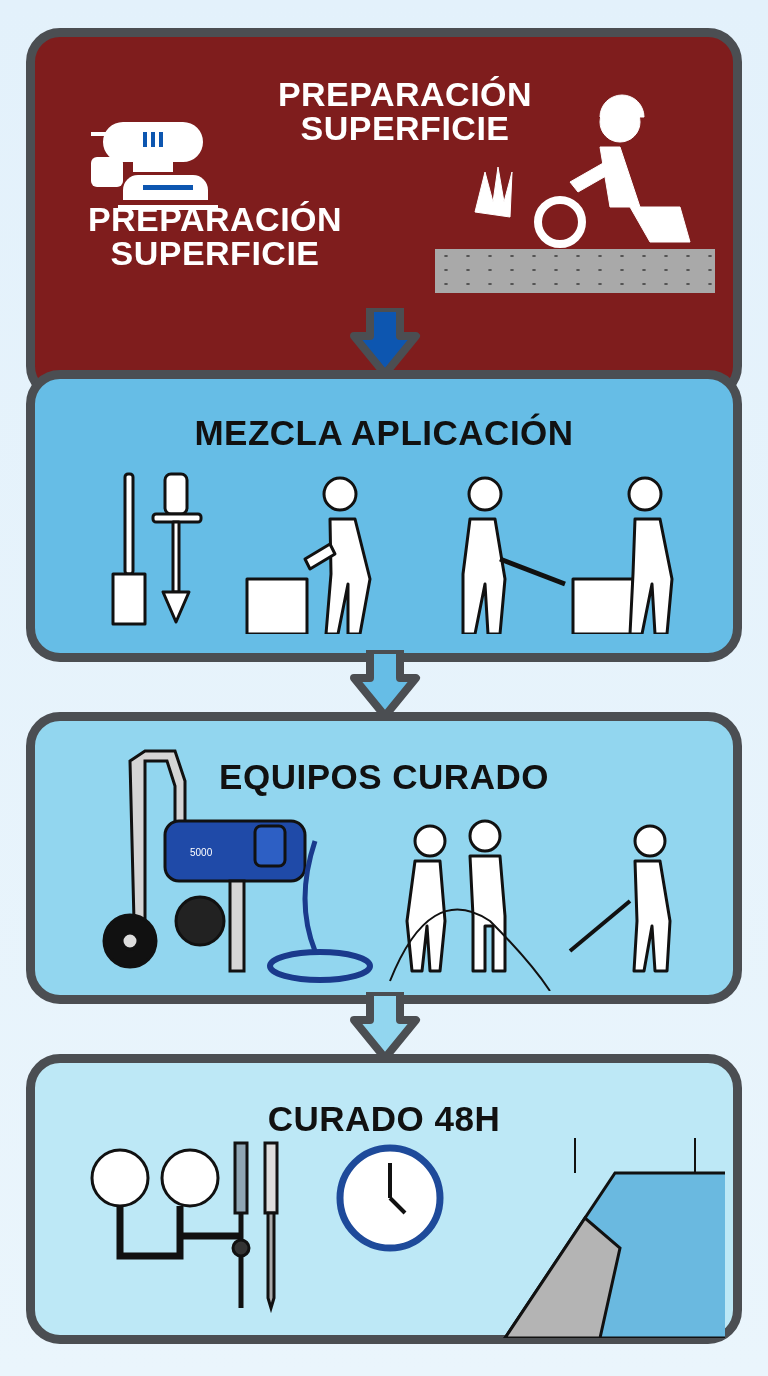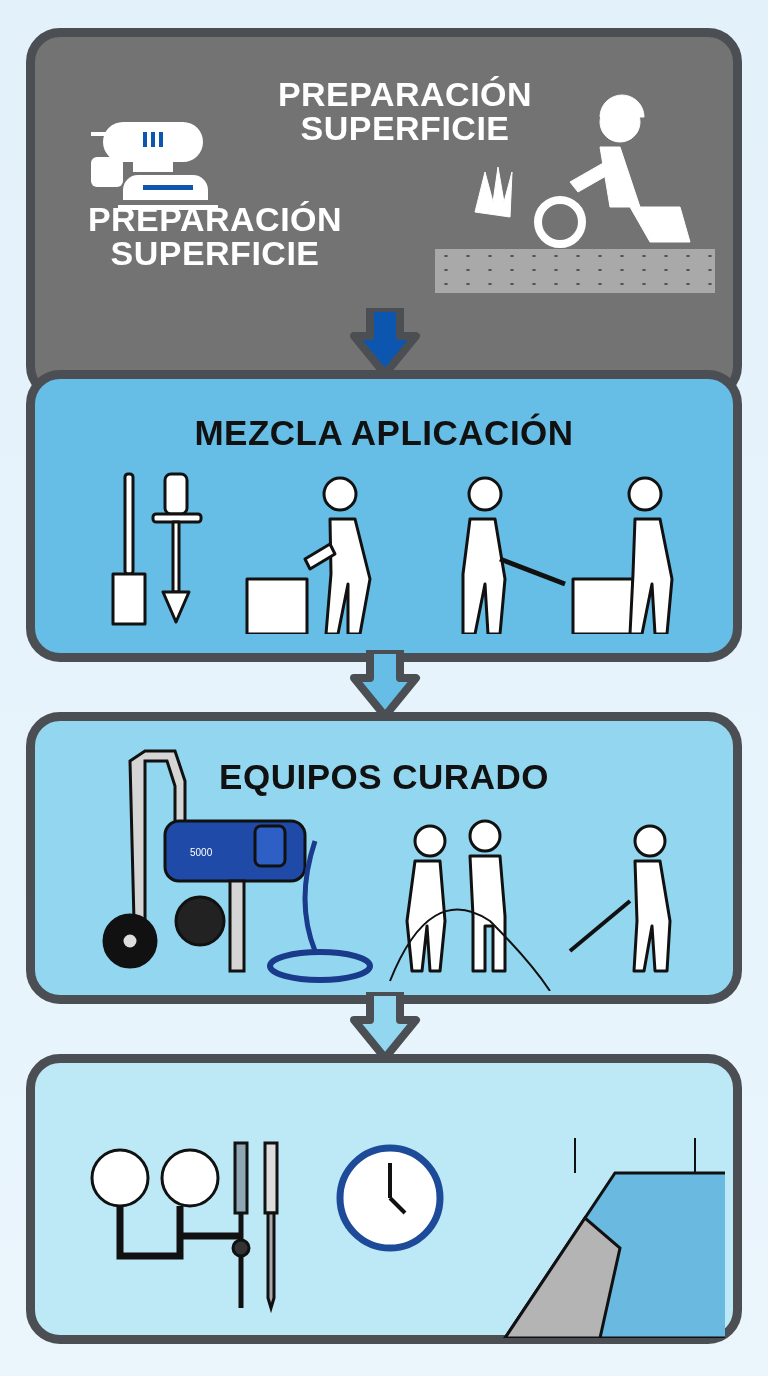--- a/index.html
+++ b/index.html
@@ -1,18 +1,18 @@
 <!DOCTYPE html>
 <html><head>
 <meta charset="utf-8">
 <style>
   html,body{margin:0;padding:0;}
   body{width:768px;height:1376px;background:linear-gradient(#e3f1fb,#eaf5fc);position:relative;overflow:hidden;font-family:"Liberation Sans",sans-serif;}
   .panel{position:absolute;left:26px;width:716px;border:9px solid #4b4e52;border-radius:34px;box-sizing:border-box;}
-  .p1{top:28px;height:372px;background:#737373;}
+  .p1{top:28px;height:372px;background:#7f1d1d;}
   .p2{top:370px;height:292px;background:#66bde6;}
   .p3{top:712px;height:292px;background:#92d6ef;}
   .p4{top:1054px;height:290px;background:#bde8f6;}
   .title{position:absolute;font-weight:700;text-align:center;line-height:1.0;letter-spacing:0.5px;}
   .t-white{color:#fff;font-size:34px;}
   .t-dark{color:#111;font-size:35px;left:0;right:0;}
   .arrow{position:absolute;left:340px;width:90px;height:70px;}
   .icon{position:absolute;}
 </style>
 </head>
@@ -113,20 +113,21 @@
     </g>
     <text x="100" y="115" fill="#fff" font-size="10" font-family="Liberation Sans, sans-serif">5000</text>
   </svg>
 </div>
 
 <svg class="arrow" style="top:992px" viewBox="0 0 90 70">
   <path d="M30 0 v28 h-16 l31 38 l31 -38 h-16 v-28z" fill="#92d6ef" stroke="#4b4e52" stroke-width="8" stroke-linejoin="round"></path>
 </svg>
 
 <div class="panel p4">
+  <div class="title t-dark" style="top:38px;">CURADO 48H</div>
   <svg class="icon" style="left:50px;top:75px" width="640" height="200" viewBox="0 0 640 200">
     <g stroke="#111" stroke-width="3">
       <circle cx="35" cy="40" r="28" fill="#fff"></circle>
       <circle cx="105" cy="40" r="28" fill="#fff"></circle>
       <path d="M35 68 v50 h60 v-50 M95 98 h60" fill="none" stroke-width="7"></path>
       <rect x="150" y="5" width="12" height="70" fill="#8fa6b4"></rect>
       <line x1="156" y1="75" x2="156" y2="170" stroke-width="5"></line>
       <circle cx="156" cy="110" r="8" fill="#333"></circle>
       <rect x="180" y="5" width="12" height="70" fill="#ddd"></rect>
       <path d="M183 75 h6 v85 l-3 10 l-3 -10z" fill="#aaa"></path>

